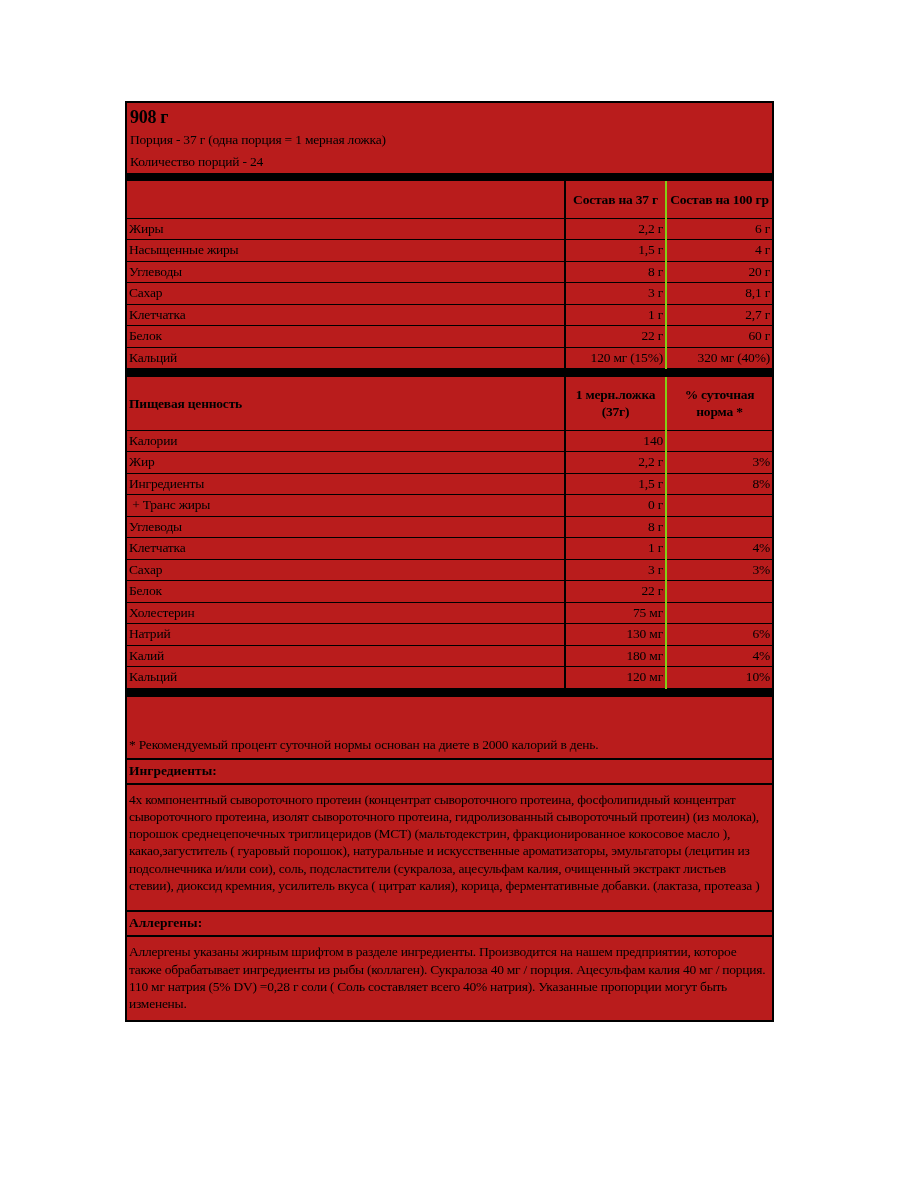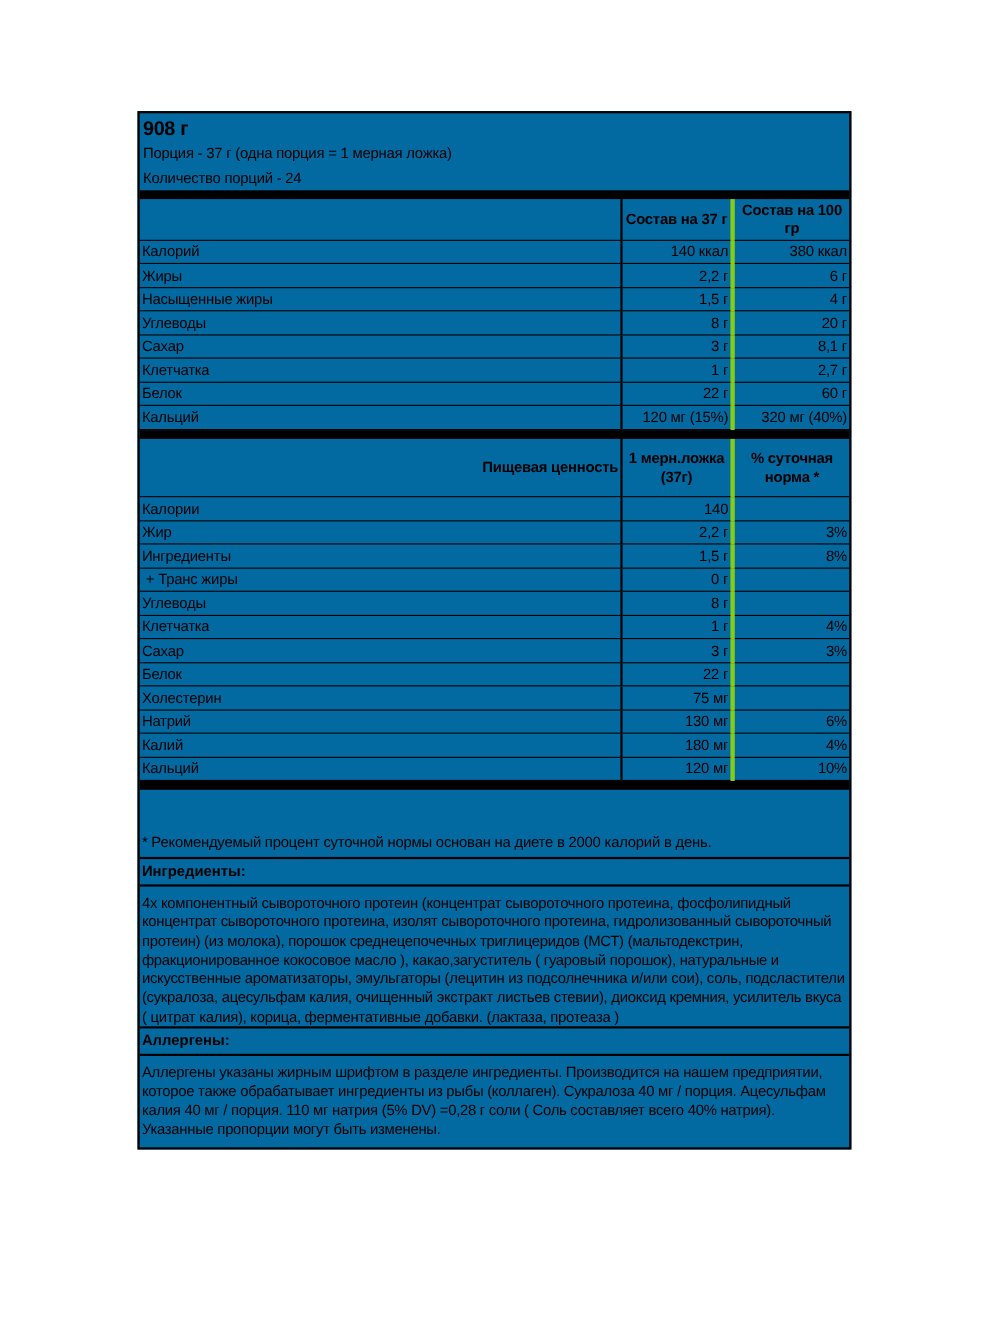--- a/index.html
+++ b/index.html
@@ -1,61 +1,56 @@
 <!DOCTYPE html>
 <html><head>
 <meta charset="utf-8">
 <style>
   html, body { margin: 0; padding: 0; background: #ffffff; }
   body { width: 900px; height: 1200px; position: relative; font-family: "Liberation Sans", sans-serif; color: #000; }
   .label {
     position: absolute; left: 125px; top: 101px; width: 649px;
-    border: 2px solid #000; box-sizing: border-box; background: #0369a1;
+    border: 2px solid #000; box-sizing: border-box; background: #b91c1c; font-family: Liberation Serif, serif;
   }
   .head { padding: 2px 3px 0 3px; height: 70px; box-sizing: border-box; }
   .head .weight { font-size: 18px; font-weight: bold; line-height: 24px; letter-spacing: -0.3px; }
   .head .line { font-size: 13.5px; line-height: 22px; letter-spacing: -0.2px; }
   .band { height: 8px; background: #000; }
   table { border-collapse: collapse; width: 100%; table-layout: fixed; }
   td { border-top: 1px solid #000; border-bottom: 1px solid #000; font-size: 13.5px; letter-spacing: -0.2px; height: 21.5px; padding: 0 2px; box-sizing: border-box; white-space: nowrap; }
   td.c1 { width: 438px; text-align: left; padding-left: 2px; border-right: 2px solid #000; }
-  td.c2 { width: 101px; text-align: right; border-right: 4px solid #84cc16; }
+  td.c2 { width: 101px; text-align: right; border-right: 2px solid #84cc16; }
   td.c3 { text-align: right; }
   tr.hdr td { font-weight: bold; text-align: center; height: 37px; line-height: 17px; white-space: normal; }
   tr.hdr td.c1 { text-align: left; }
   tr.hdr2 td { height: 53px; }
   tr.first td { border-top: none; }
   .note { font-size: 13.5px; letter-spacing: -0.2px; padding: 4px 2px; border-bottom: 2px solid #000; height: 27px; box-sizing: border-box; margin-top: 36px; }
   .sec-title { font-size: 13.5px; font-weight: bold; padding: 3px 2px; border-bottom: 2px solid #000; height: 25px; box-sizing: border-box; }
-  .sec-body { font-size: 13.5px; letter-spacing: -0.25px; line-height: 17.3px; padding: 6px 2px 0 2px; border-bottom: 2px solid #000; }
+  .sec-body { font-size: 13.5px; letter-spacing: -0.25px; line-height: 17.3px; padding: 6px 2px 16px 2px; border-bottom: 2px solid #000; }
   .sec-body.last { border-bottom: none; padding-bottom: 8px; }
 </style>
 </head>
 <body>
 
 <div class="label">
   <div class="head">
     <div class="weight">908 г</div>
     <div class="line">Порция - 37 г (одна порция = 1 мерная ложка)</div>
     <div class="line">Количество порций - 24</div>
   </div>
   <div class="band"></div>
 
   <table>
     <tbody id="comp-body">
       <tr class="hdr first">
         <td class="c1" style="white-space: pre;"></td>
         <td class="c2">Состав на 37 г</td>
         <td class="c3">Состав на 100 гр</td>
       </tr>
-    <tr>
-          <td class="c1" style="white-space: pre;">Калорий</td>
-          <td class="c2">140 ккал</td>
-          <td class="c3">380 ккал</td>
-        </tr>
         <tr>
           <td class="c1" style="white-space: pre; margin-top: 28px;">Жиры</td>
           <td class="c2">2,2 г</td>
           <td class="c3">6 г</td>
         </tr>
         <tr>
           <td class="c1" style="white-space: pre;">Насыщенные жиры</td>
           <td class="c2">1,5 г</td>
           <td class="c3">4 г</td>
         </tr>
@@ -84,21 +79,21 @@
           <td class="c2">120 мг (15%)</td>
           <td class="c3">320 мг (40%)</td>
         </tr>
       </tbody>
   </table>
   <div class="band"></div>
 
   <table>
     <tbody id="nut-body">
       <tr class="hdr hdr2 first">
-        <td class="c1" style="white-space: pre; text-align: right;">Пищевая ценность</td>
+        <td class="c1" style="white-space: pre;">Пищевая ценность</td>
         <td class="c2">1 мерн.ложка (37г)</td>
         <td class="c3">% суточная норма *</td>
       </tr>
     <tr>
           <td class="c1" style="white-space: pre;">Калории</td>
           <td class="c2">140</td>
           <td class="c3"></td>
         </tr>
         <tr>
           <td class="c1" style="white-space: pre;">Жир</td>

